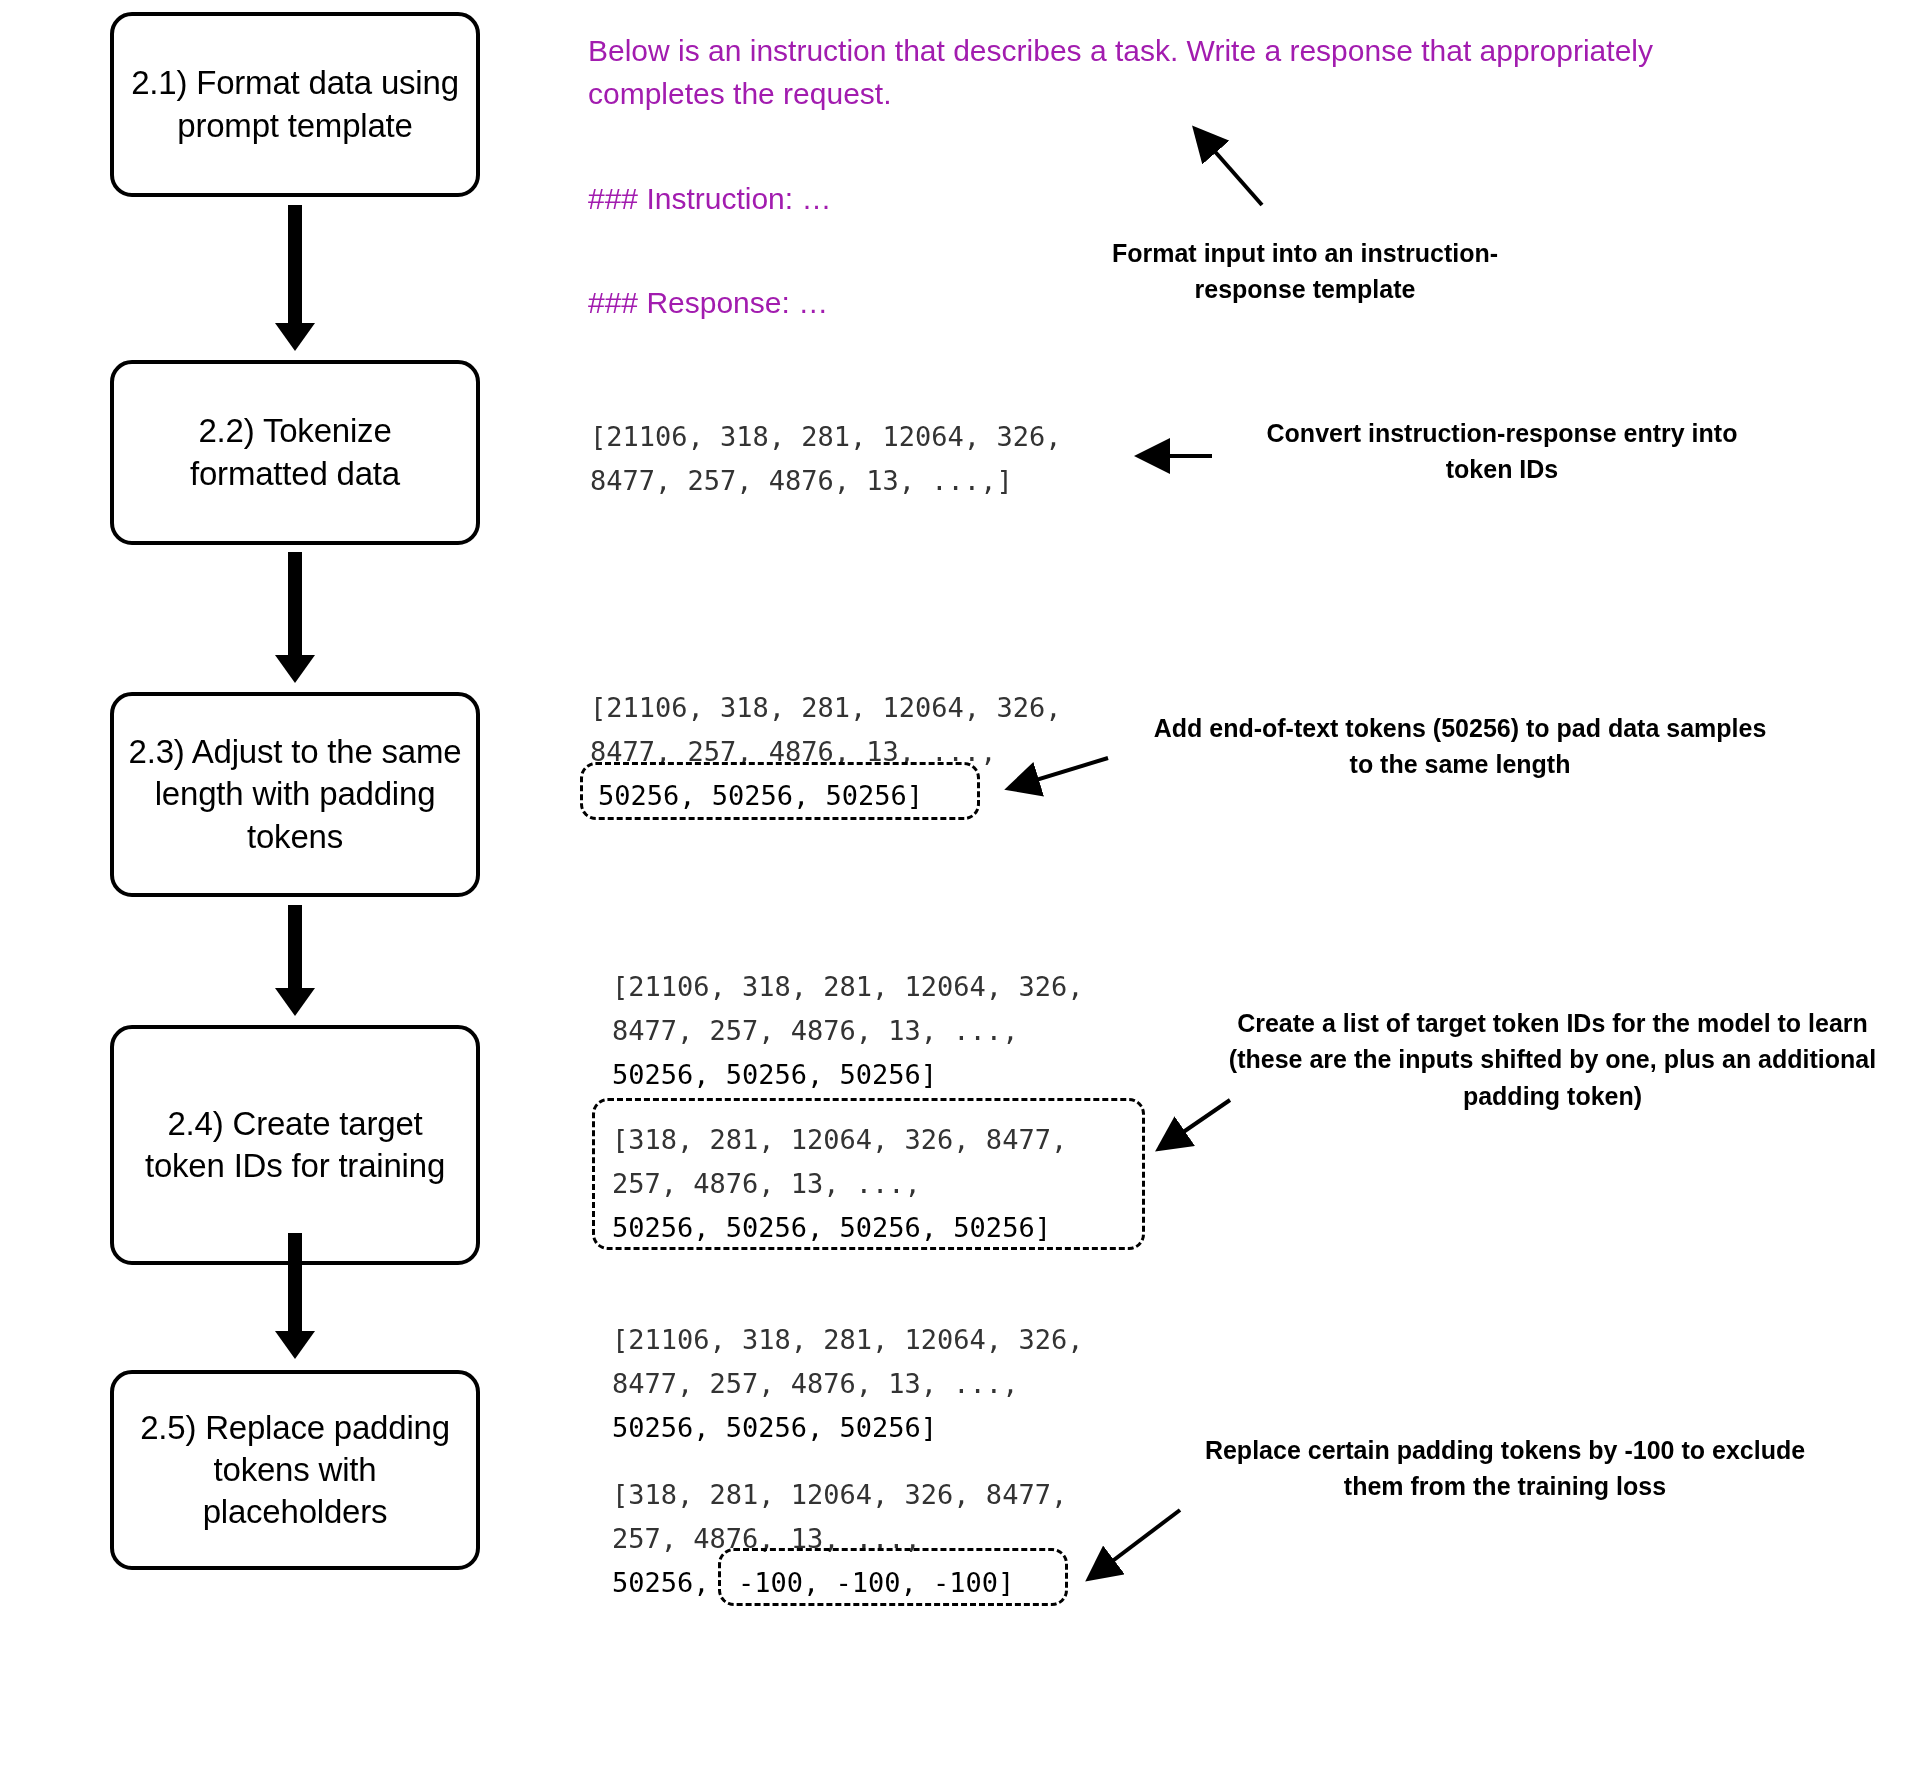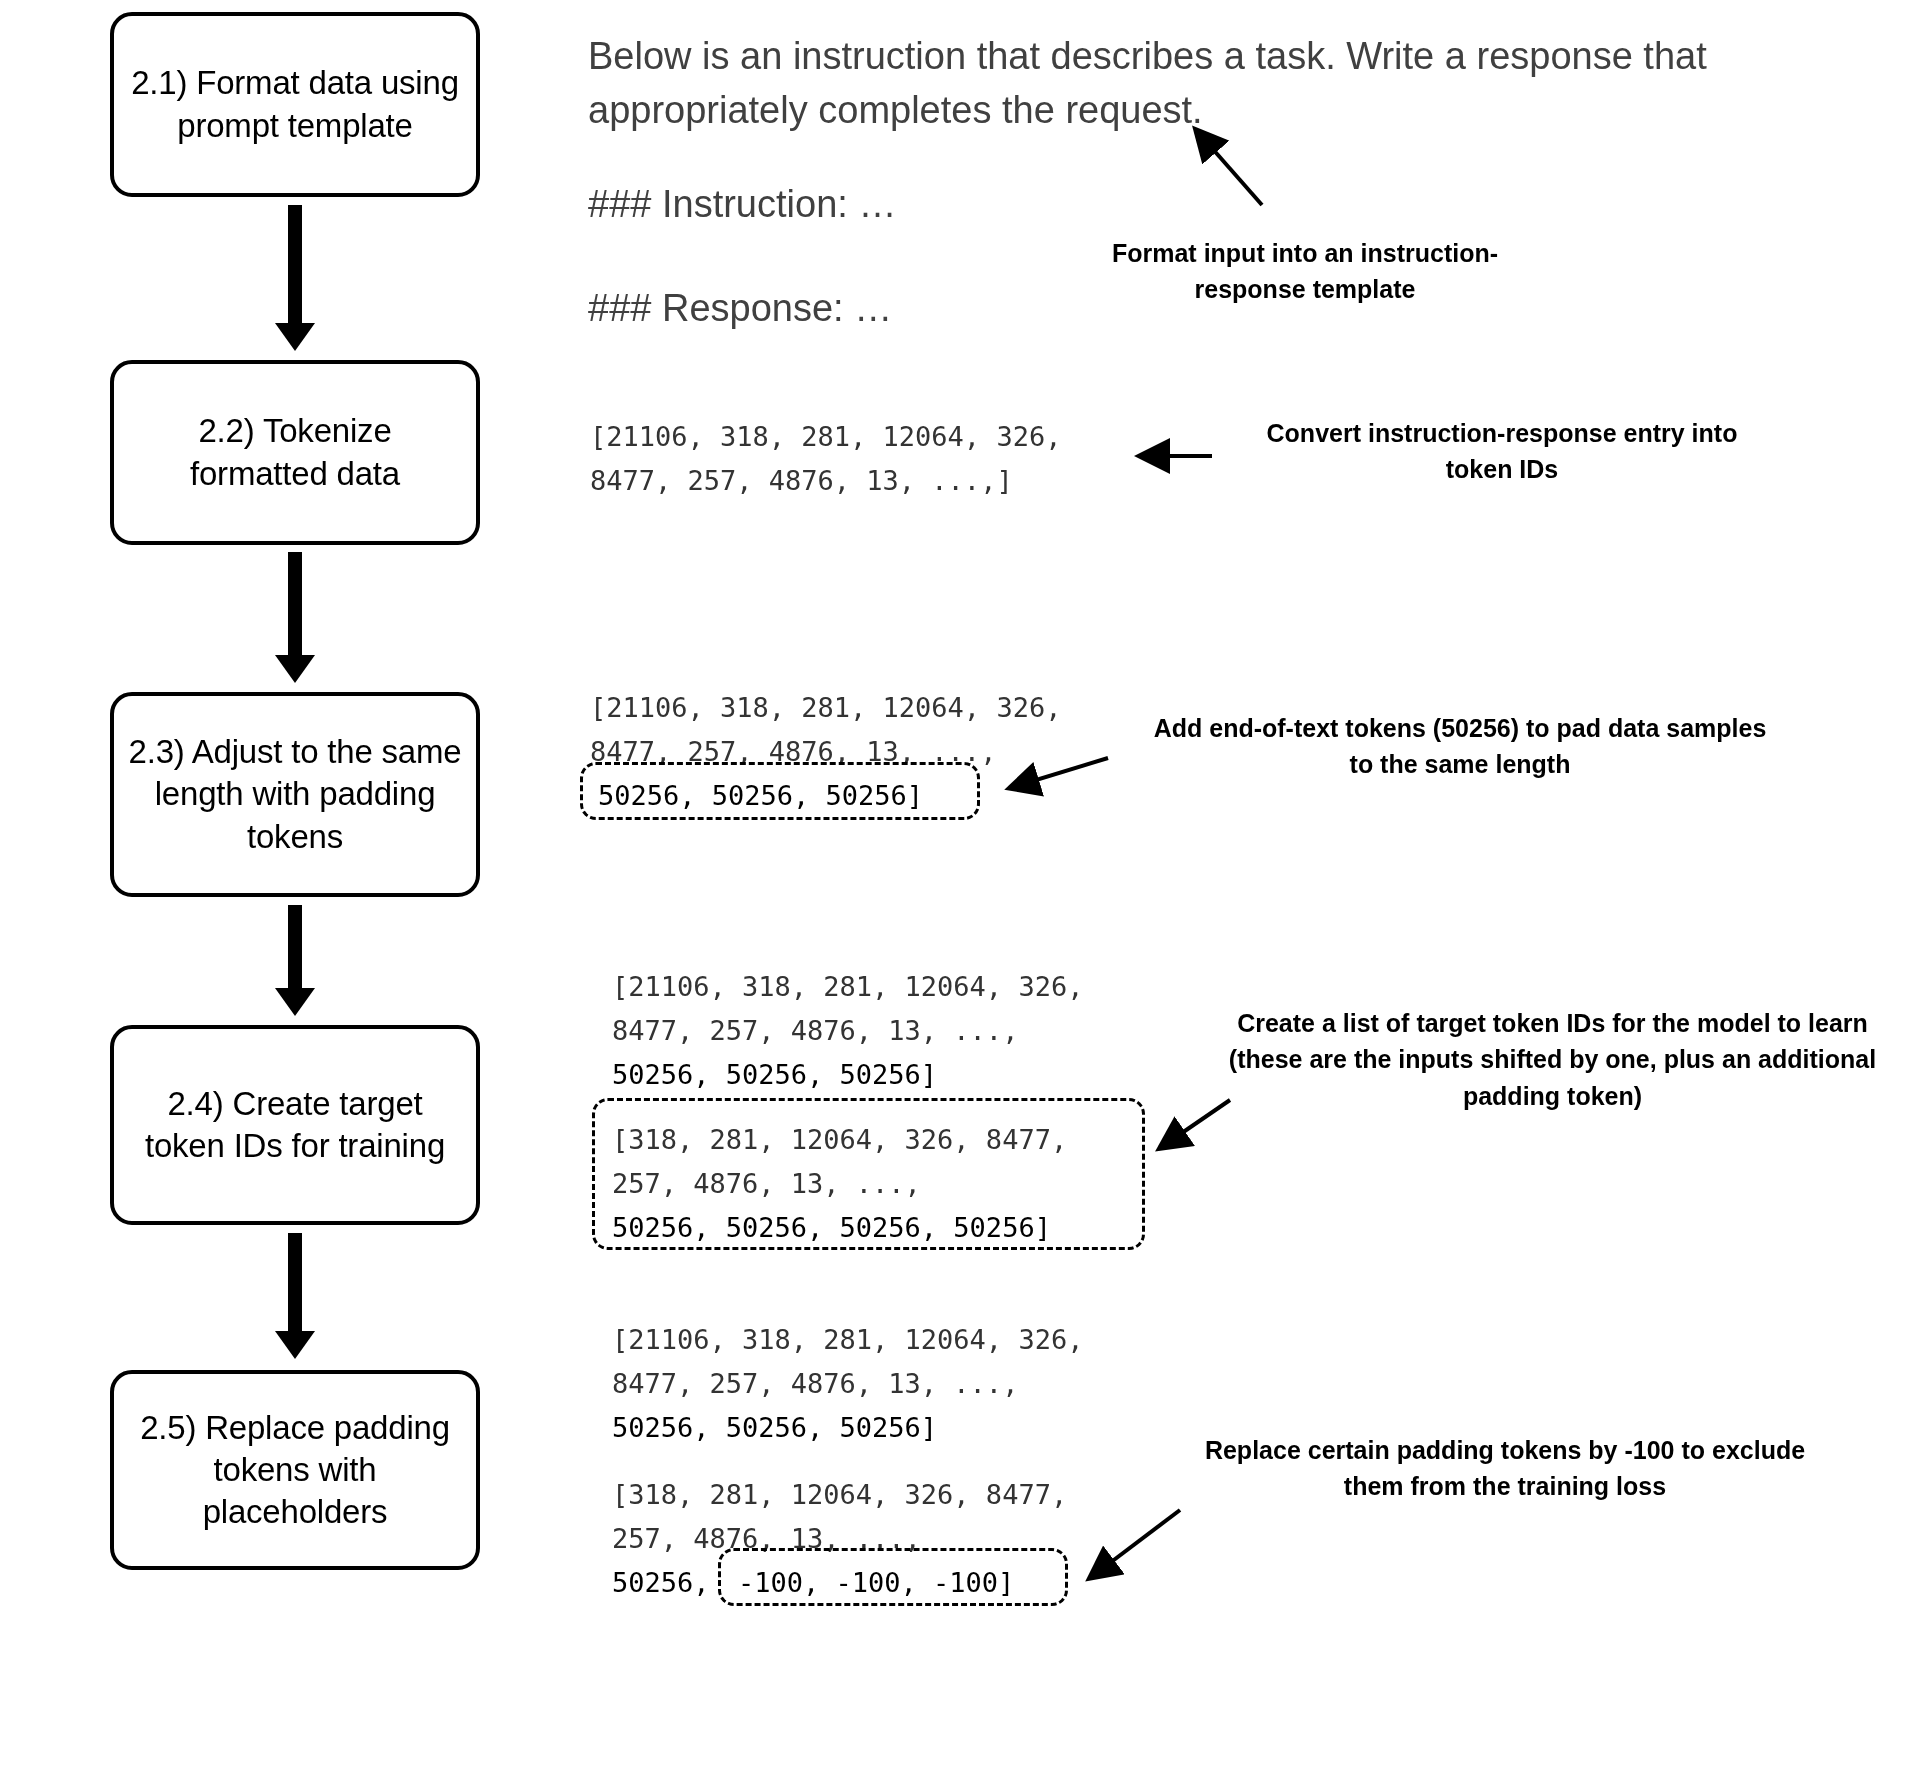--- a/index.html
+++ b/index.html
@@ -59,23 +59,23 @@
     width: 0;
     height: 0;
     border-left: 20px solid transparent;
     border-right: 20px solid transparent;
     border-top: 28px solid #000;
   }
 
   
   .body-text {
     position: absolute;
-    font-size: 38px;
+    font-size: 30px;
     line-height: 1.42;
-    color: #404040;
+    color: #a21caf;
   }
 
   .code-text {
     position: absolute;
     font-family: "DejaVu Sans Mono", monospace;
     font-size: 27px;
     line-height: 1.62;
     color: #333;
     white-space: pre;
   }
@@ -130,21 +130,21 @@
   </div>
 
   <div class="step-box" style="left:110px; top:360px; width:370px; height:185px;">
     <span>2.2) Tokenize formatted data</span>
   </div>
 
   <div class="step-box" style="left:110px; top:692px; width:370px; height:205px;">
     <span>2.3) Adjust to the same length with padding tokens</span>
   </div>
 
-  <div class="step-box" style="left:110px; top:1025px; width:370px; height:200px;">
+  <div class="step-box" style="left:110px; top:1025px; width:370px; height:240px;">
     <span>2.4) Create target token IDs for training</span>
   </div>
 
   <div class="step-box" style="left:110px; top:1370px; width:370px; height:200px;">
     <span>2.5) Replace padding tokens with placeholders</span>
   </div>
 
   <div class="arrow-v" style="left:295px; top:205px;">
     <div class="shaft" style="height:120px;"></div>
     <div class="head" style="top:118px;"></div>

